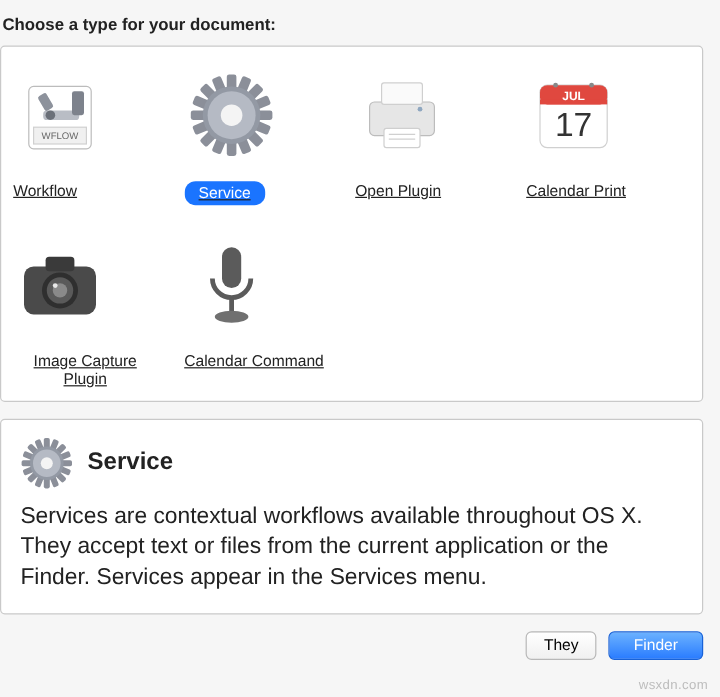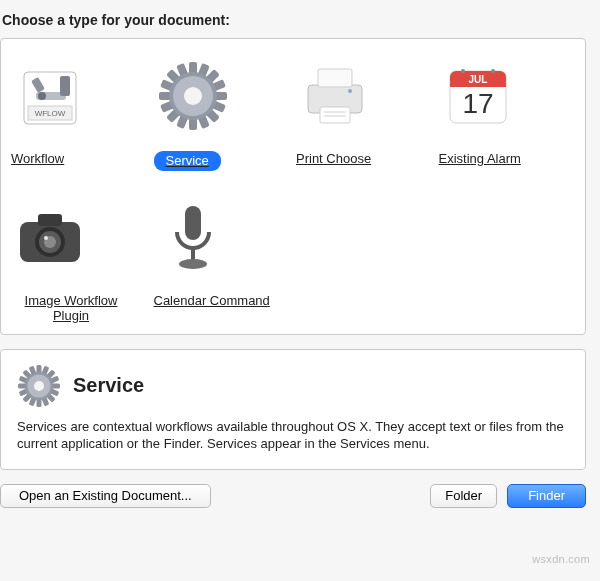--- a/index.html
+++ b/index.html
@@ -72,21 +72,21 @@
     display: flex;
     align-items: center;
     gap: 12px;
     margin-bottom: 10px;
   }
   .desc-title {
     font-size: 20px;
     font-weight: 700;
   }
   .desc-body {
-    font-size: 13px;
+    font-size: 19px;
     line-height: 1.35;
     color: #222;
   }
   .btn-row {
     display: flex;
     align-items: center;
     margin-top: 14px;
     gap: 10px;
   }
   .spacer { flex: 1; }
@@ -105,21 +105,21 @@
   }
   button.mac.primary {
     border: 1px solid #1862d8;
     background: linear-gradient(#6cb2ff, #2a7cff);
     color: #fff;
     padding: 0 20px;
   }
   .watermark {
     position: absolute;
     right: 10px;
-    bottom: 16px;
+    bottom: 4px;
     font-size: 11px;
     color: #bdbdbd;
     letter-spacing: .3px;
   }
   svg { display: block; }
 </style>
 </head>
 <body>
 
 <div class="wrap">
@@ -182,51 +182,51 @@
         <div class="icon-slot">
           <svg width="74" height="74" viewBox="0 0 74 74">
             <rect x="10" y="26" width="54" height="28" rx="4" fill="#e6e6e6" stroke="#bcbcbc"></rect>
             <rect x="20" y="10" width="34" height="18" rx="2" fill="#fafafa" stroke="#cfcfcf"></rect>
             <rect x="22" y="48" width="30" height="16" rx="2" fill="#ffffff" stroke="#cfcfcf"></rect>
             <line x1="26" y1="53" x2="48" y2="53" stroke="#d0d0d0"></line>
             <line x1="26" y1="57" x2="48" y2="57" stroke="#d0d0d0"></line>
             <circle cx="52" cy="32" r="2" fill="#8fa7c0"></circle>
           </svg>
         </div>
-        <div class="label">Print Choose</div>
+        <div class="label">Open Plugin</div>
       </div>
 
 
       <div class="cell">
         <div class="icon-slot">
           <svg width="66" height="66" viewBox="0 0 66 66">
             <rect x="5" y="8" width="56" height="52" rx="6" fill="#fff" stroke="#d0d0d0"></rect>
             <rect x="5" y="8" width="56" height="16" rx="6" fill="#e0483f"></rect>
             <rect x="5" y="20" width="56" height="4" fill="#e0483f"></rect>
             <text x="33" y="20" text-anchor="middle" font-size="10" fill="#fff" font-family="Arial" font-weight="bold">JUL</text>
             <text x="33" y="50" text-anchor="middle" font-size="28" fill="#333" font-family="Arial">17</text>
             <circle cx="18" cy="8" r="2" fill="#888"></circle>
             <circle cx="48" cy="8" r="2" fill="#888"></circle>
           </svg>
         </div>
-        <div class="label">Existing Alarm</div>
+        <div class="label">Calendar Print</div>
       </div>
 
       <div class="cell">
         <div class="icon-slot">
           <svg width="72" height="60" viewBox="0 0 72 60">
             <rect x="6" y="14" width="60" height="40" rx="8" fill="#4a4a4a"></rect>
             <rect x="24" y="6" width="24" height="12" rx="3" fill="#3a3a3a"></rect>
             <circle cx="36" cy="34" r="15" fill="#2f2f2f"></circle>
             <circle cx="36" cy="34" r="11" fill="#5a5a5a"></circle>
             <circle cx="36" cy="34" r="6" fill="#8a8a8a"></circle>
             <circle cx="32" cy="30" r="2" fill="#e8e8e8"></circle>
           </svg>
         </div>
-        <div class="label">Image Workflow Plugin</div>
+        <div class="label">Image Capture Plugin</div>
       </div>
 
       <div class="cell">
         <div class="icon-slot">
           <svg width="50" height="72" viewBox="0 0 50 72">
             <rect x="17" y="4" width="16" height="34" rx="8" fill="#5b5b5b"></rect>
             <path d="M9 30 a16 16 0 0 0 32 0" fill="none" stroke="#5b5b5b" stroke-width="4"></path>
             <rect x="23" y="46" width="4" height="12" fill="#5b5b5b"></rect>
             <ellipse cx="25" cy="62" rx="14" ry="5" fill="#707070"></ellipse>
           </svg>
@@ -265,21 +265,20 @@
             <circle r="5" fill="#f4f4f4"></circle>
           </g>
         </svg>
       </span>
       <span class="desc-title">Service</span>
     </div>
     <div class="desc-body">Services are contextual workflows available throughout OS X. They accept text or files from the current application or the Finder. Services appear in the Services menu.</div>
   </div>
 
   <div class="btn-row">
-    <button class="mac wide">Open an Existing Document...</button>
     <span class="spacer"></span>
-    <button class="mac">Folder</button>
+    <button class="mac">They</button>
     <button class="mac primary">Finder</button>
   </div>
 
 </div>
 
 <div class="watermark">wsxdn.com</div>
 
 </body></html>

